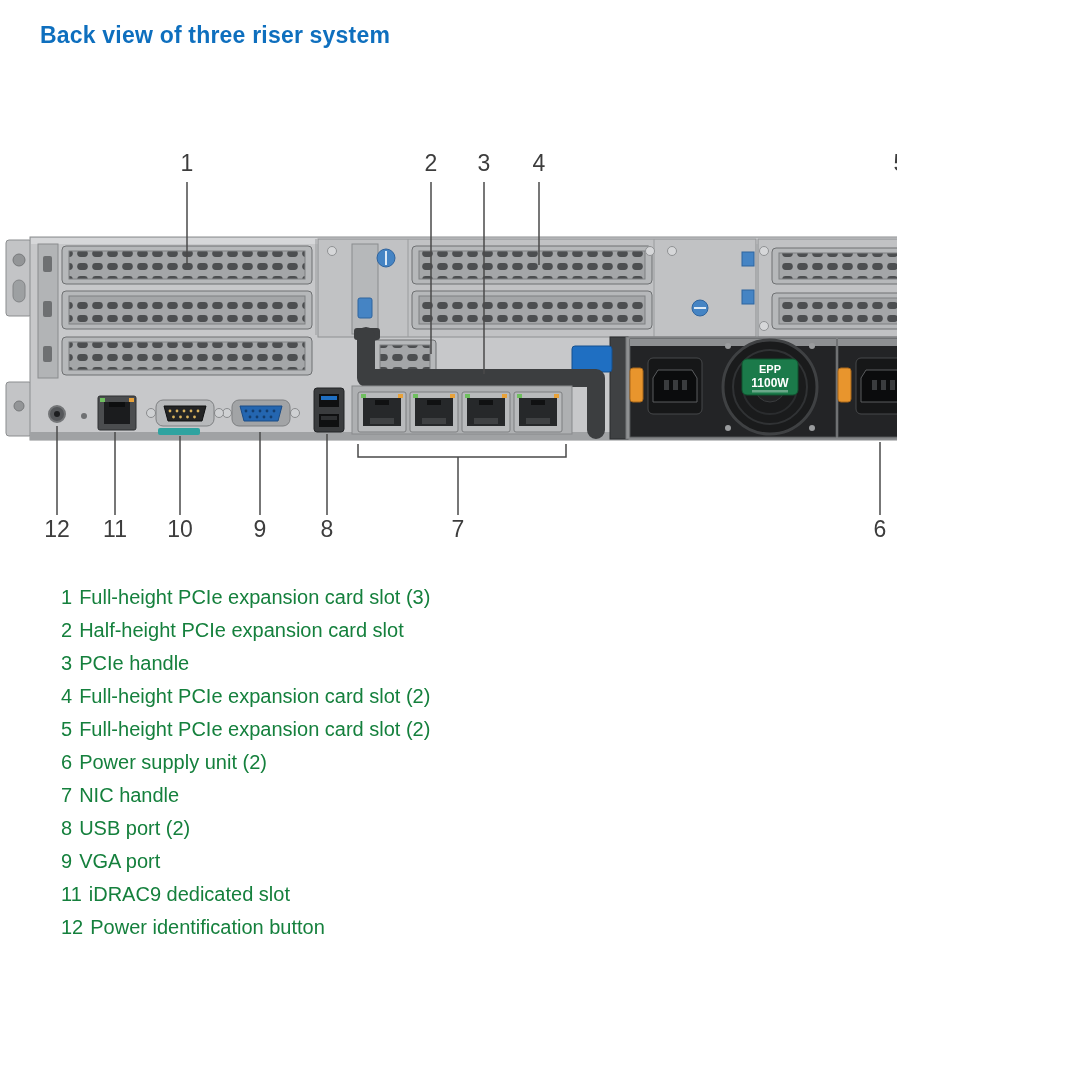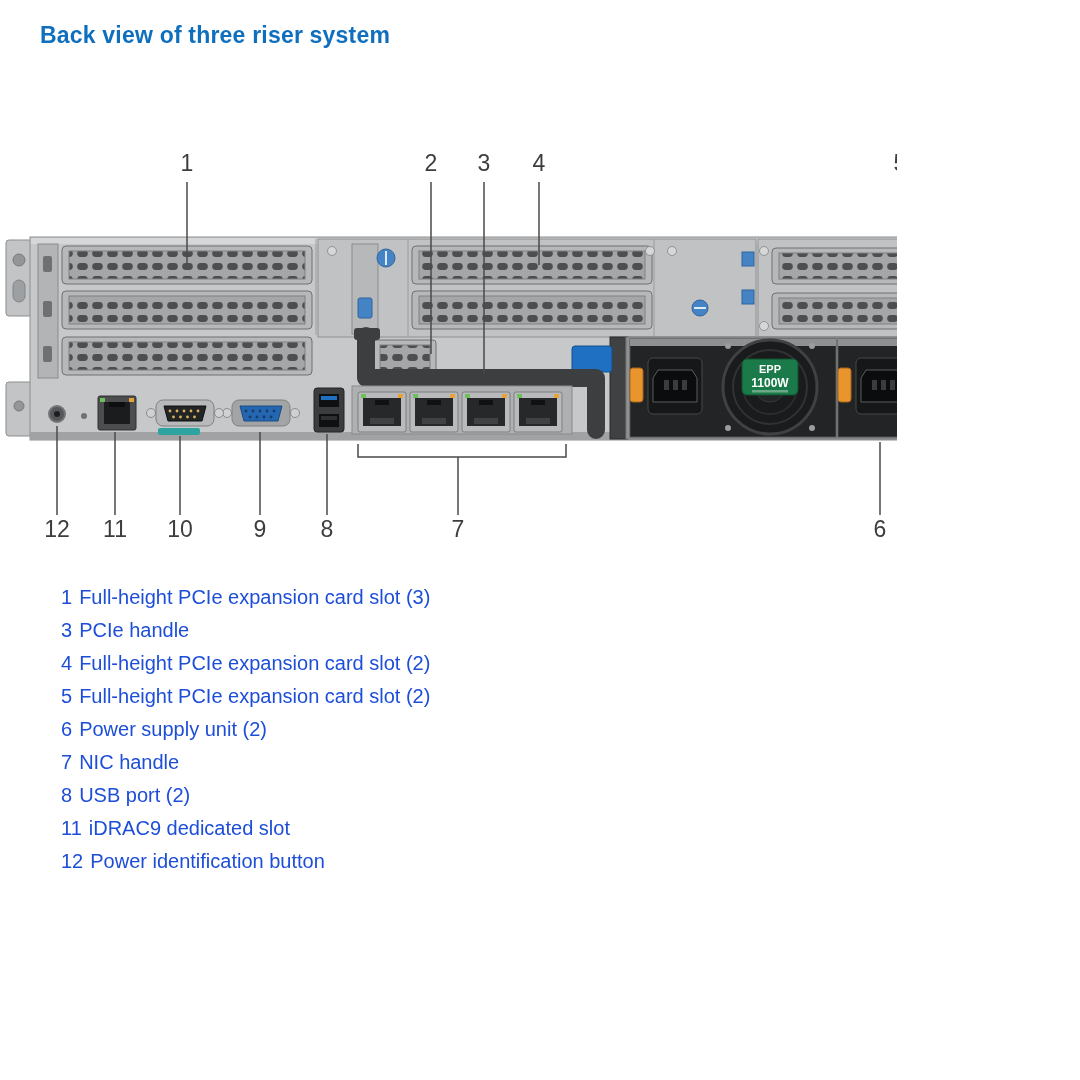--- a/index.html
+++ b/index.html
@@ -1,21 +1,21 @@
 <!DOCTYPE html>
 <html><head>
 <meta charset="utf-8">
 <style>
   html,body{margin:0;padding:0;background:#fff;}
   .page{position:relative;width:897px;height:1080px;background:#fff;overflow:hidden;
         font-family:"Liberation Sans",sans-serif;}
   .title{position:absolute;left:40px;top:22px;font-size:23px;font-weight:bold;
          color:#0e6fbe;letter-spacing:.2px;}
   svg.figure{position:absolute;left:0;top:130px;}
-  .legend{position:absolute;left:61px;top:581px;font-size:20px;color:#1d4ed8;}
+  .legend{position:absolute;left:61px;top:581px;font-size:20px;color:#15803d;}
   .legend-item{line-height:33px;white-space:nowrap;}
   .legend-item [data-role="n"]{margin-right:7px;}
   .callout{font-family:"Liberation Sans",sans-serif;font-size:23px;fill:#3d3d3d;}
   .badge-t{fill:#ffffff;font-weight:bold;font-family:"Liberation Sans",sans-serif;}
 </style>
 </head>
 <body>
 
 <div class="page">
 
@@ -299,20 +299,23 @@
       <text class="callout" x="458" y="407" text-anchor="middle">7</text>
       <text class="callout" x="880" y="407" text-anchor="middle">6</text>
     </g>
   </svg>
 
   <div class="legend">
     <div class="legend-item">
       <span data-role="n">1</span><span data-role="label">Full-height PCIe expansion card slot (3)</span>
     </div>
 
+    <div class="legend-item">
+      <span data-role="n">2</span><span data-role="label">Half-height PCIe expansion card slot</span>
+    </div>
 
     <div class="legend-item">
       <span data-role="n">3</span><span data-role="label">PCIe handle</span>
     </div>
 
     <div class="legend-item">
       <span data-role="n">4</span><span data-role="label">Full-height PCIe expansion card slot (2)</span>
     </div>
 
     <div class="legend-item">
@@ -324,20 +327,23 @@
     </div>
 
     <div class="legend-item">
       <span data-role="n">7</span><span data-role="label">NIC handle</span>
     </div>
 
     <div class="legend-item">
       <span data-role="n">8</span><span data-role="label">USB port (2)</span>
     </div>
 
+    <div class="legend-item">
+      <span data-role="n">9</span><span data-role="label">VGA port</span>
+    </div>
 
 
     <div class="legend-item">
       <span data-role="n">11</span><span data-role="label">iDRAC9 dedicated slot</span>
     </div>
 
     <div class="legend-item">
       <span data-role="n">12</span><span data-role="label">Power identification button</span>
     </div>
   </div>

